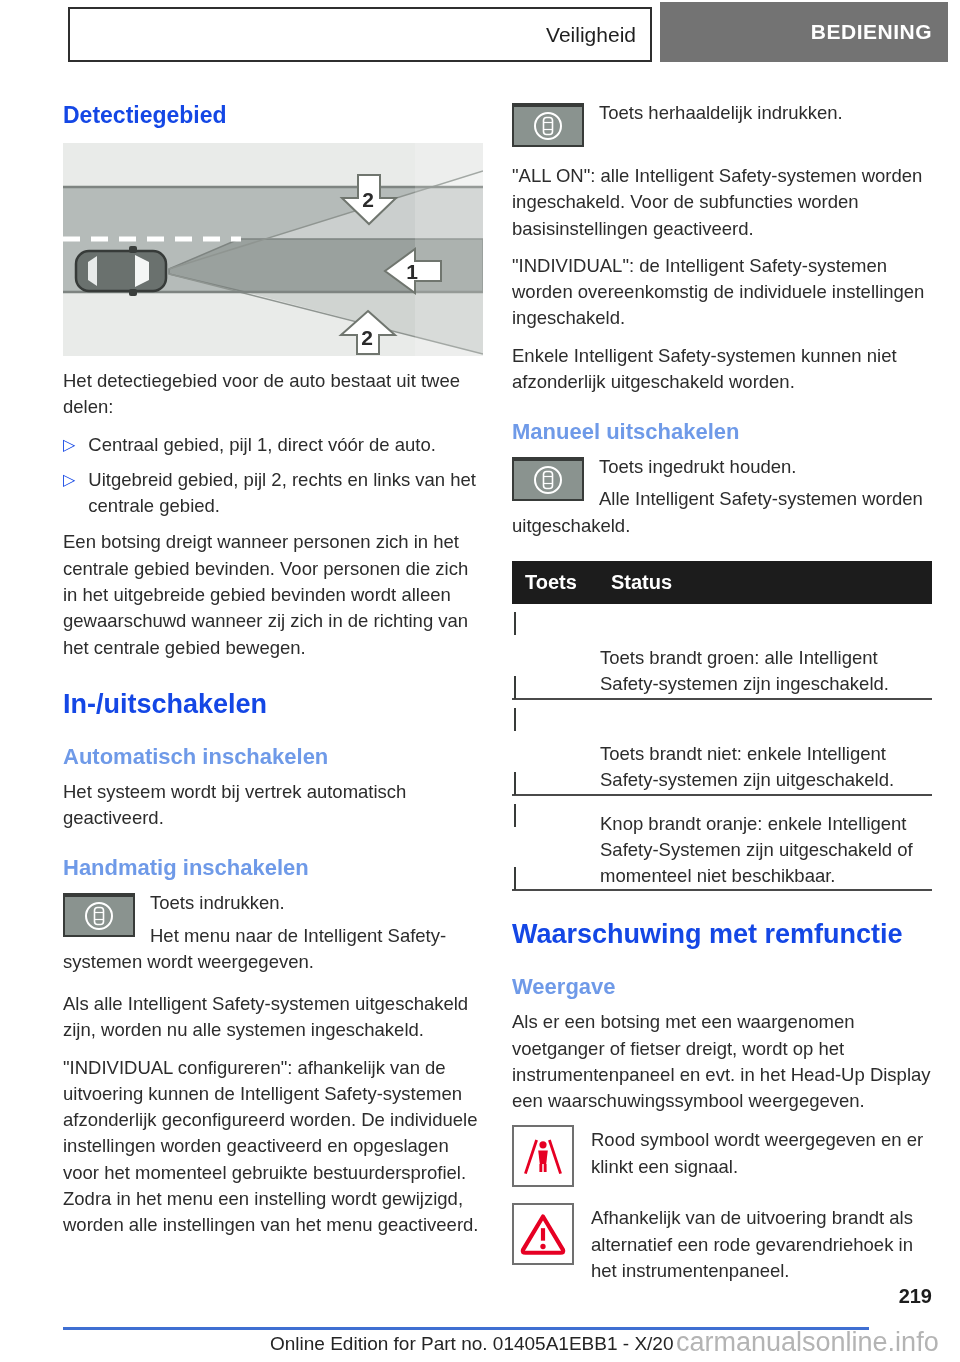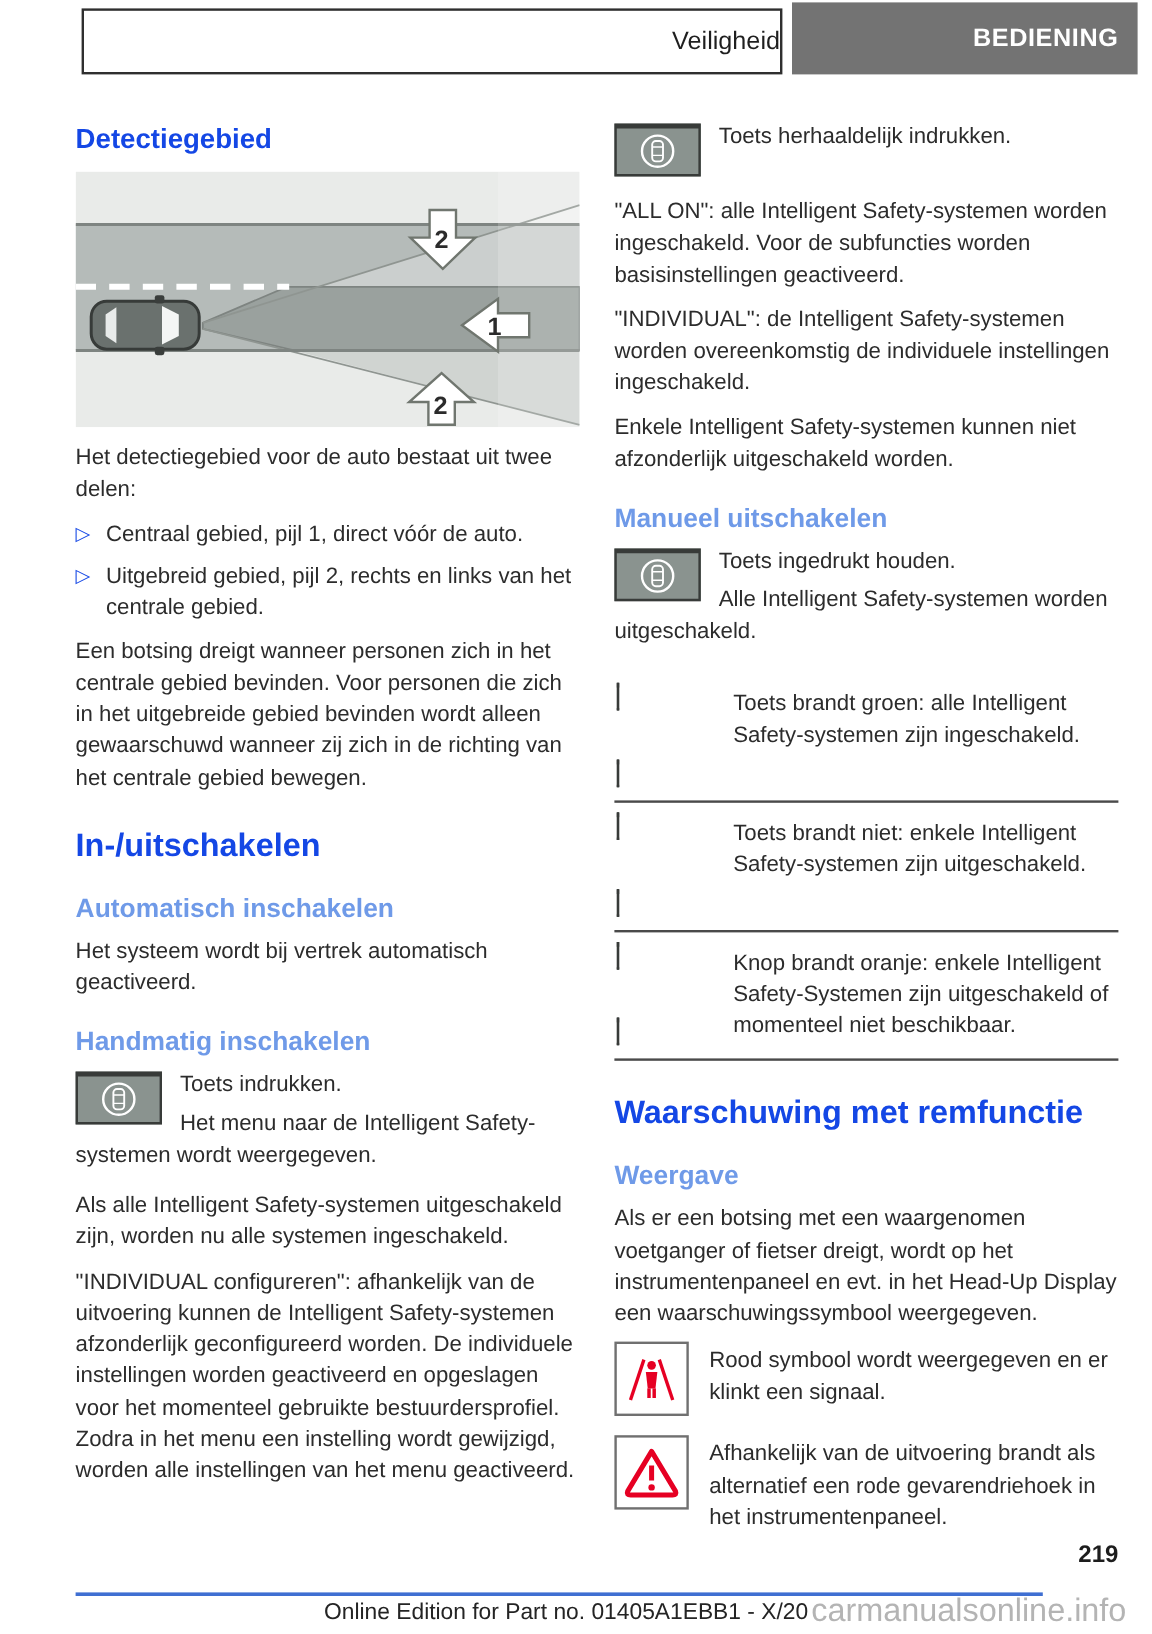--- a/index.html
+++ b/index.html
@@ -2,21 +2,21 @@
 <html lang="nl"><head>
 <meta charset="utf-8">
 <style>
   html,body{margin:0;padding:0;background:#ffffff;}
   body{width:960px;height:1362px;position:relative;overflow:hidden;
        font-family:"Liberation Sans","DejaVu Sans",sans-serif;color:#2c2c2c;}
 
   
   .hdr-box{position:absolute;left:68px;top:7px;width:584px;height:55px;
            border:2px solid #2f2f2f;box-sizing:border-box;display:flex;
-           align-items:center;justify-content:flex-end;
+           align-items:center;justify-content:flex-end;padding-right:14px;
            font-size:21px;color:#1f1f1f;}
   .hdr-tab{position:absolute;left:660px;top:2px;width:288px;height:60px;
            background:#737373;box-sizing:border-box;display:flex;
            align-items:center;justify-content:flex-end;padding-right:16px;
            font-size:21px;font-weight:bold;color:#ffffff;letter-spacing:.5px;}
 
   
   .content{position:absolute;left:63px;top:100px;width:869px;display:flex;gap:29px;}
   .col{width:420px;}
 
@@ -38,21 +38,21 @@
   .btn-icon{float:left;width:72px;height:44px;margin:3px 15px 6px 0;background:#8a938f;
             border:2px solid #383b39;border-top-width:4px;box-sizing:border-box;}
   .btn-icon svg{display:block;width:100%;height:100%;}
   .btn-icon.sm{float:none;width:62px;height:38px;margin:2px 0 0;}
 
   
   .istable{margin:16px 0 6px;}
   .t-header{background:#1c1c1c;color:#ffffff;font-weight:bold;font-size:20px;
             display:flex;padding:10px 0 10px 13px;}
   .t-header .c1{width:86px;}
-  .t-row{display:flex;gap:15px;padding:12px 0 12px 2px;border-bottom:2px solid #4a4a4a;align-items:flex-start;}
+  .t-row{display:flex;gap:4px;padding:12px 0 0 2px;border-bottom:2px solid #4a4a4a;align-items:flex-end;}
   .t-row .c1{width:82px;flex:none;}
   .t-row .c2{flex:1;font-size:18.5px;line-height:1.42;padding-right:2px;}
 
   
   .warn-row{display:flex;gap:17px;align-items:flex-start;margin:6px 0 16px;}
   .warn-icon{width:62px;height:62px;flex:none;background:#ffffff;border:2px solid #707070;
              box-sizing:border-box;display:flex;align-items:center;justify-content:center;}
   .warn-row p{margin:2px 0 0;}
 
   
@@ -189,20 +189,24 @@
         <span class="btn-icon">
           <svg viewBox="0 0 68 38">
               <use href="#sym-isbtn"></use>
             </svg>
         </span>
         <p>Toets ingedrukt houden.</p>
         <p>Alle Intelligent Safety-systemen worden uitgeschakeld.</p>
       </div>
 
       <div class="istable">
+        <div class="t-header">
+          <span class="c1">Toets</span>
+          <span class="c2">Status</span>
+        </div>
         <div class="t-row">
           <span class="c1"><span class="btn-icon sm"><svg viewBox="0 0 68 38">
                   <use href="#sym-isbtn"></use>
                 </svg></span></span>
           <span class="c2">Toets brandt groen: alle Intelligent Safety-systemen zijn ingeschakeld.</span>
         </div>
         <div class="t-row">
           <span class="c1"><span class="btn-icon sm"><svg viewBox="0 0 68 38">
                   <use href="#sym-isbtn"></use>
                 </svg></span></span>

